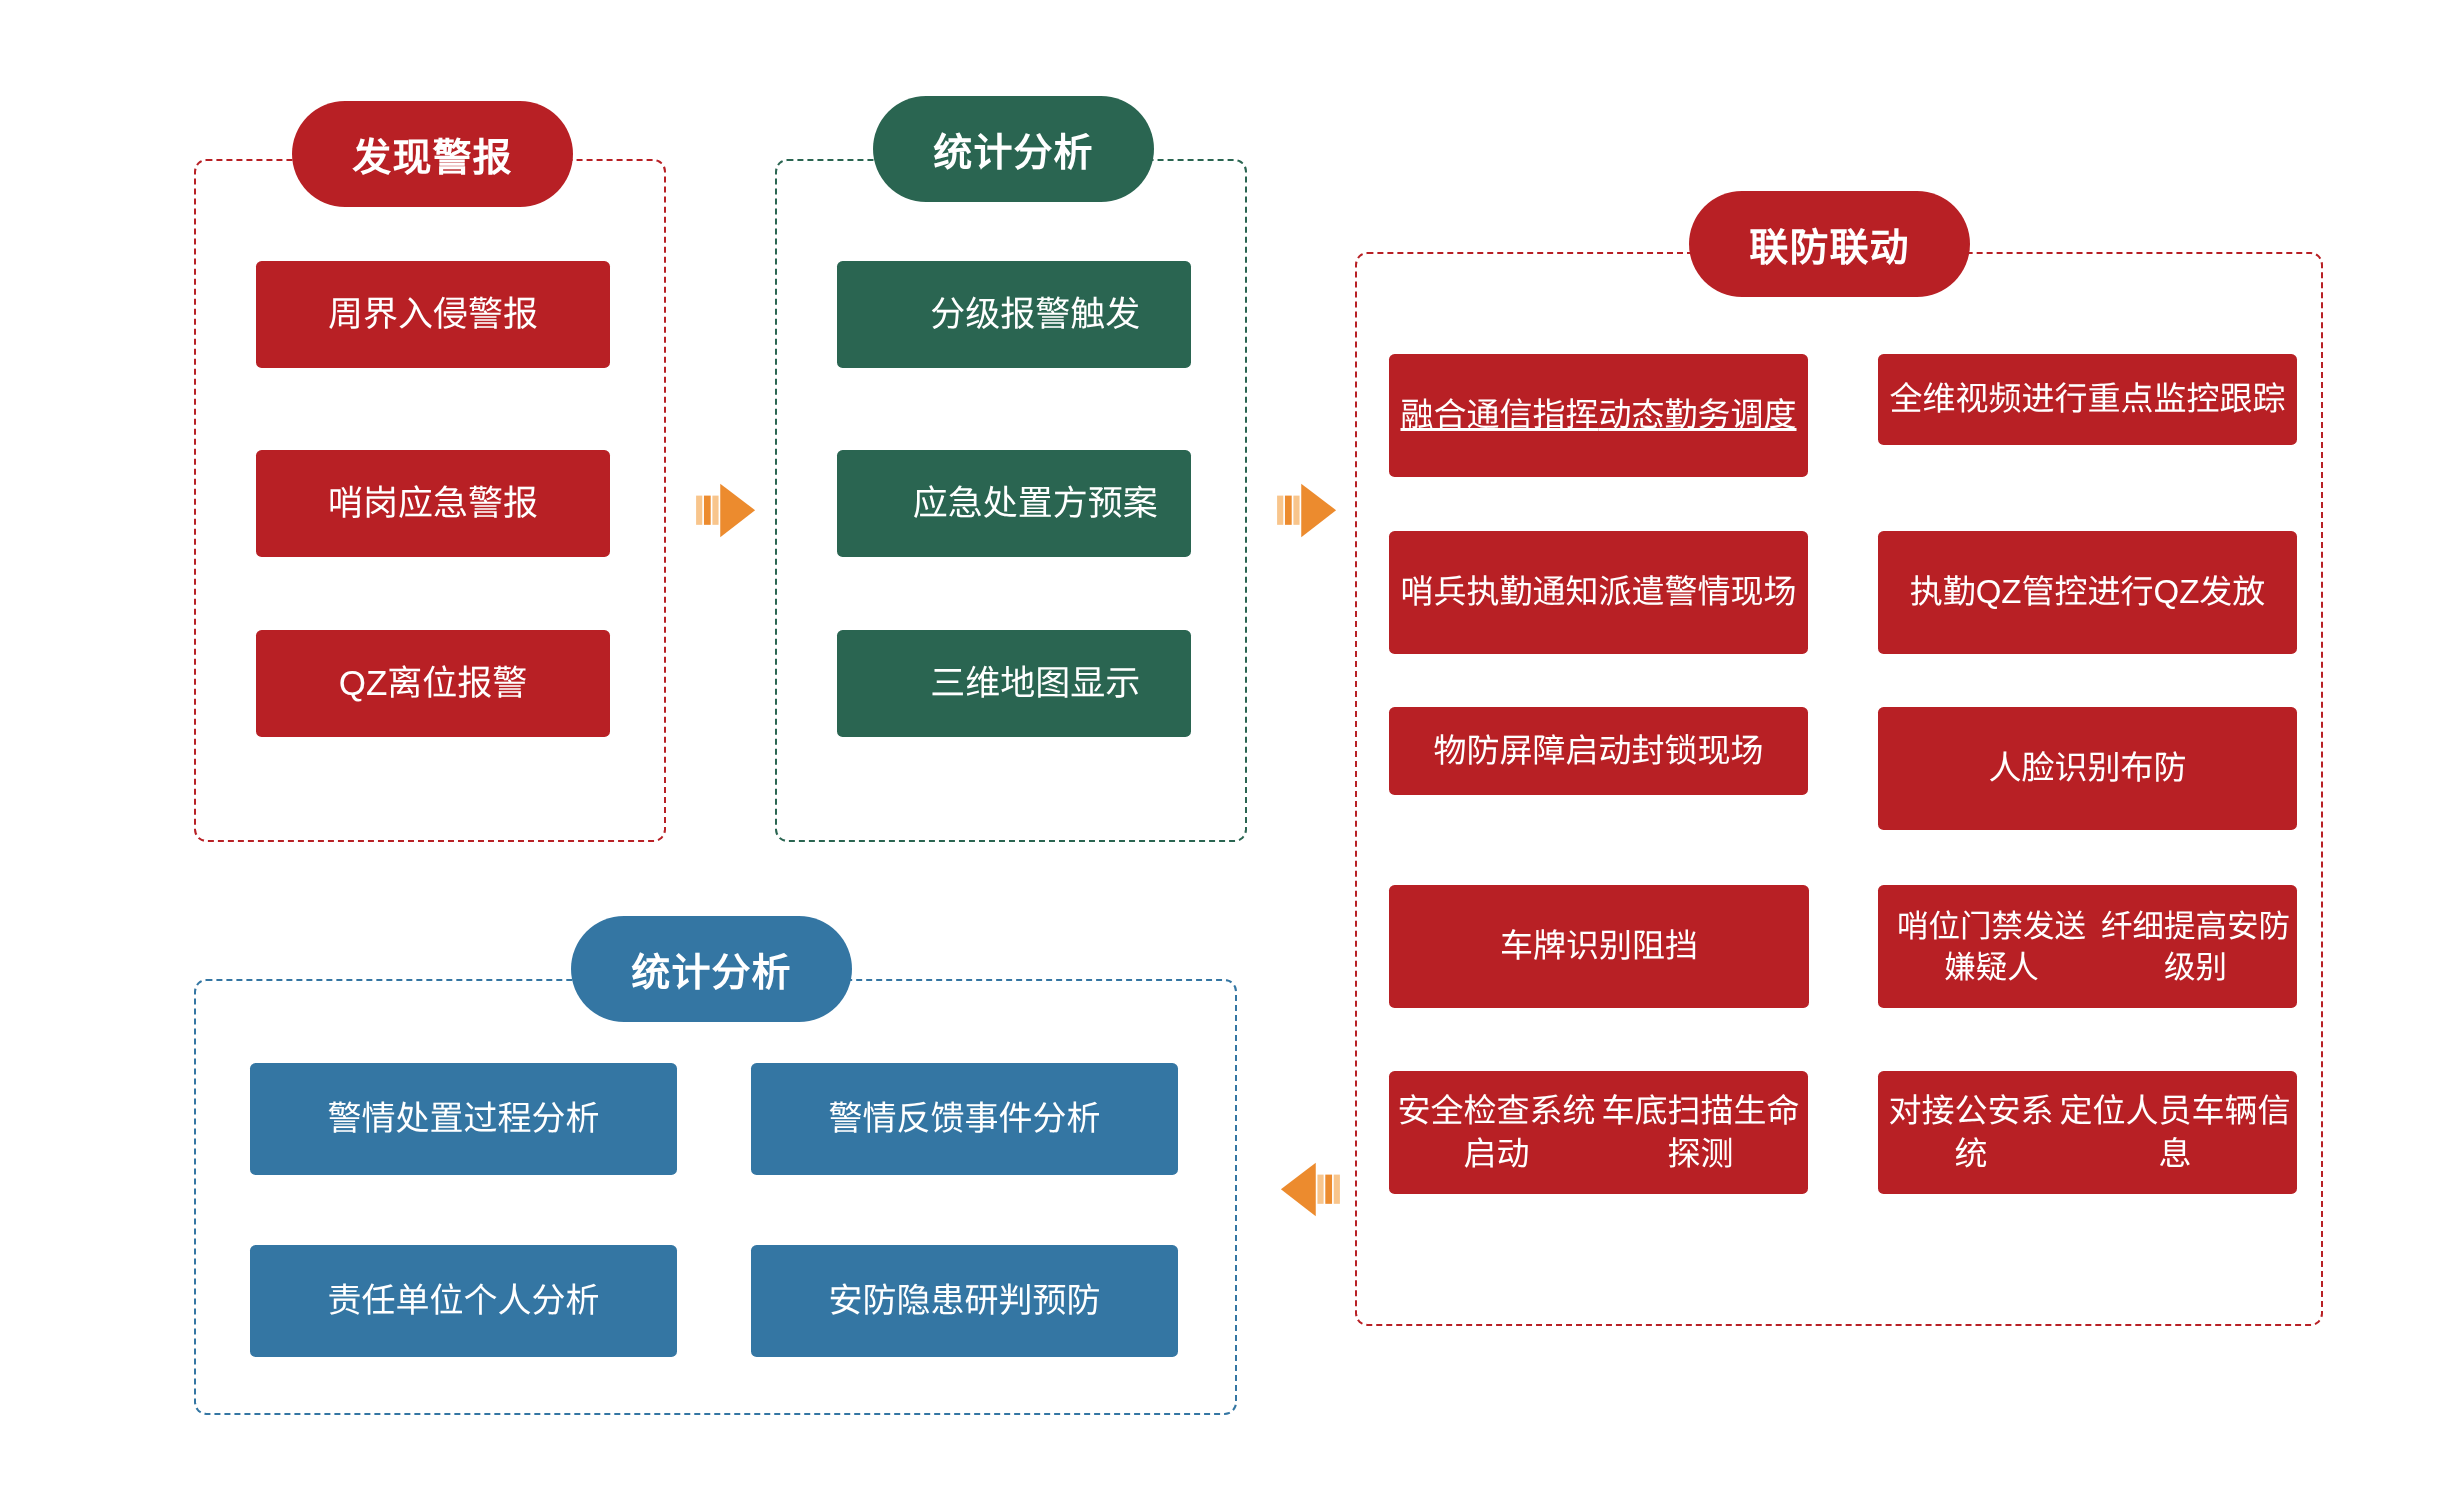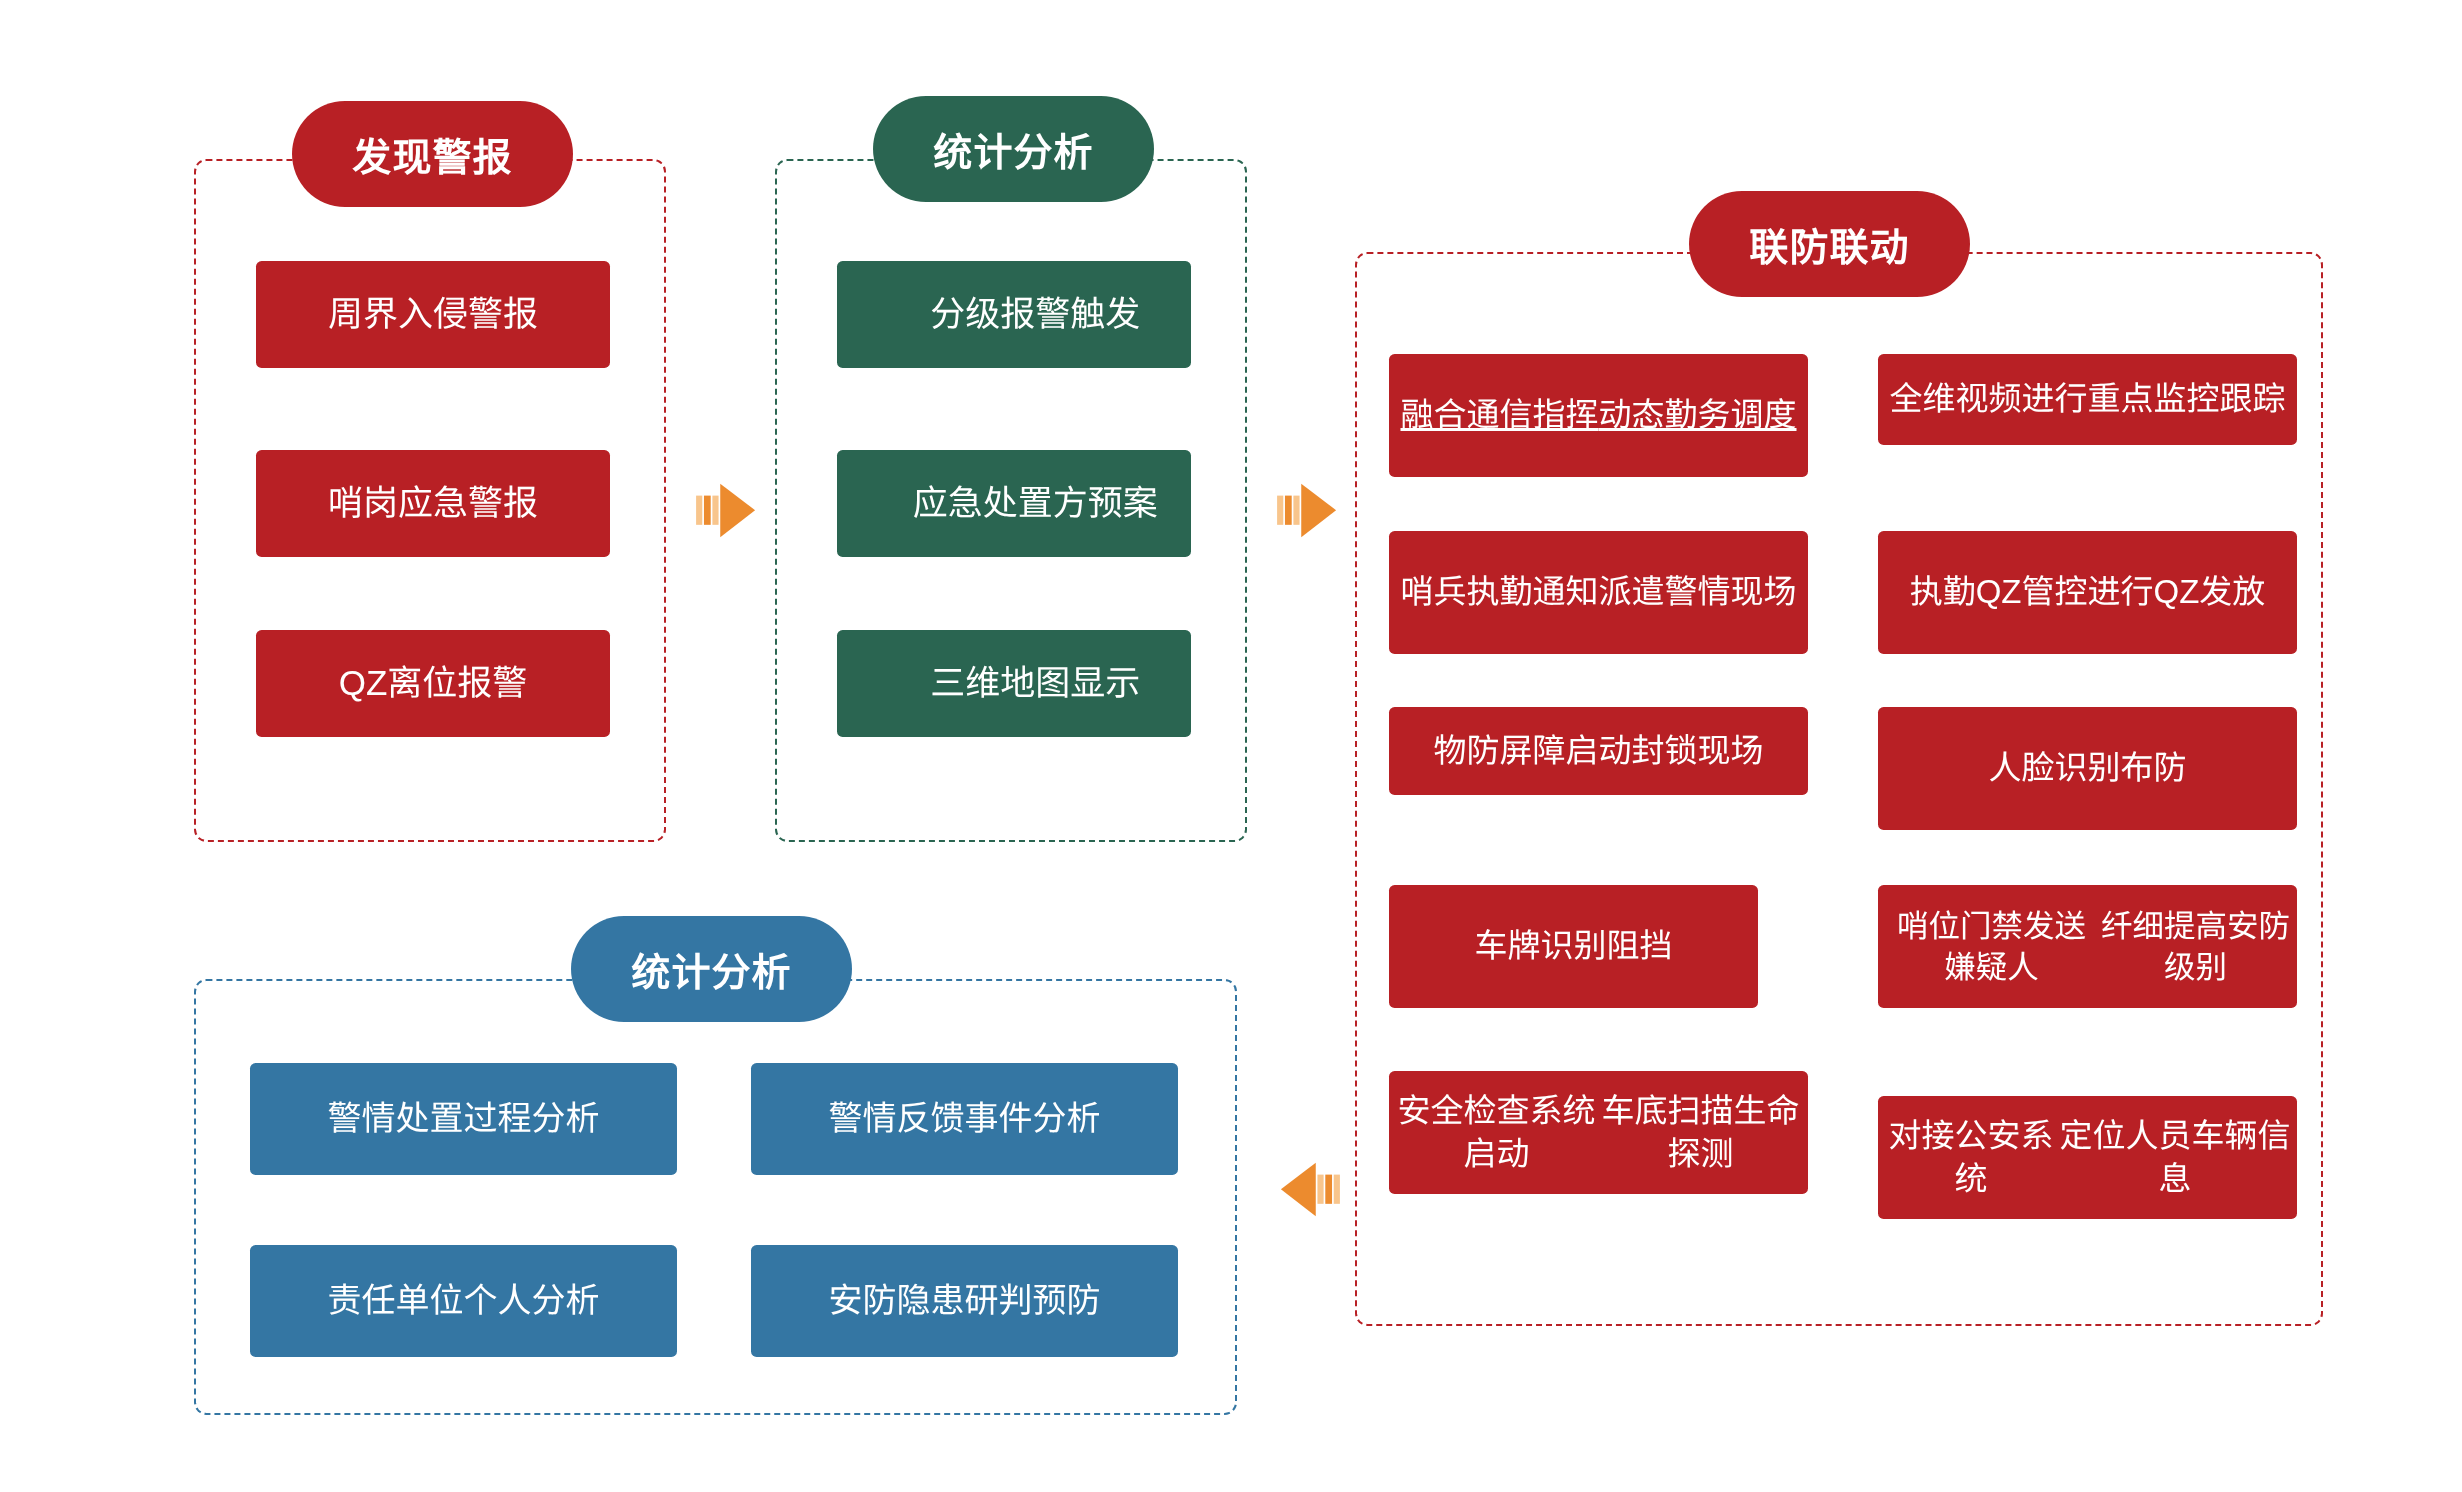--- a/index.html
+++ b/index.html
@@ -123,21 +123,21 @@
     <span>动态勤务调度</span>
   </div>
   <div class="box red" style="left:1389px; top:531px; width:419px; height:123px; font-size:33px;">
     <span>哨兵执勤通知</span><br>
     <span>派遣警情现场</span>
   </div>
   <div class="box red" style="left:1389px; top:707px; width:419px; height:88px; font-size:33px;">
     <span>物防屏障启动</span><br>
     <span>封锁现场</span>
   </div>
-  <div class="box red" style="left:1389px; top:885px; width:369px; height:123px; font-size:33px;align-items:center;">
+  <div class="box red" style="left:1389px; top:885px; width:420px; height:123px; font-size:33px;align-items:center;">
     <span>车牌识别阻挡</span>
   </div>
   <div class="box red" style="left:1389px; top:1071px; width:419px; height:123px; font-size:33px;">
     <span>安全检查系统启动</span><br>
     <span>车底扫描生命探测</span>
   </div>
 
   <div class="box red" style="left:1878px; top:354px; width:419px; height:91px; font-size:33px;">
     <span>全维视频进行</span><br>
     <span>重点监控跟踪</span>
@@ -146,21 +146,21 @@
     <span>执勤QZ管控</span><br>
     <span>进行QZ发放</span>
   </div>
   <div class="box red" style="left:1878px; top:707px; width:419px; height:123px; font-size:33px;">
     <span>人脸识别布防</span>
   </div>
   <div class="box red" style="left:1878px; top:885px; width:419px; height:123px; font-size:31.5px;">
     <span>哨位门禁发送嫌疑人</span><br>
     <span>纤细提高安防级别</span>
   </div>
-  <div class="box red" style="left:1878px; top:1071px; width:419px; height:123px; font-size:33px;margin-top:25px;">
+  <div class="box red" style="left:1878px; top:1071px; width:419px; height:123px; font-size:33px;">
     <span>对接公安系统</span><br>
     <span>定位人员车辆信息</span>
   </div>
 
   <div class="arrow" style="left:1278px; top:1160px; width:62px; height:59px;">
     <svg width="62" height="59" viewBox="0 0 110 105" xmlns="http://www.w3.org/2000/svg">
       <rect x="99" y="26" width="11" height="52" fill="#F8C58C"></rect>
       <rect x="84" y="26" width="12" height="52" fill="#EC8B2E"></rect>
       <rect x="70" y="26" width="11" height="52" fill="#F8C58C"></rect>
       <path d="M67 5 L67 26 L67 78 L67 100 L5 52 Z" fill="#EC8B2E"></path>

